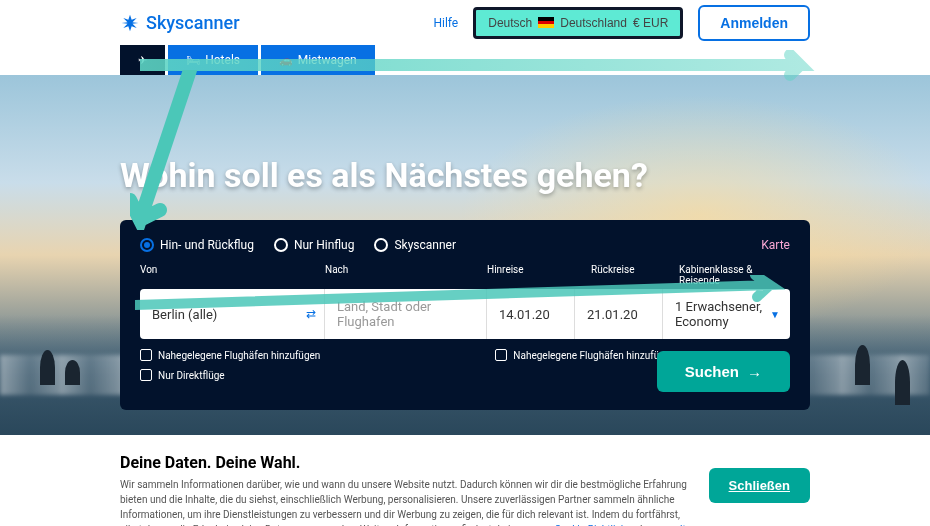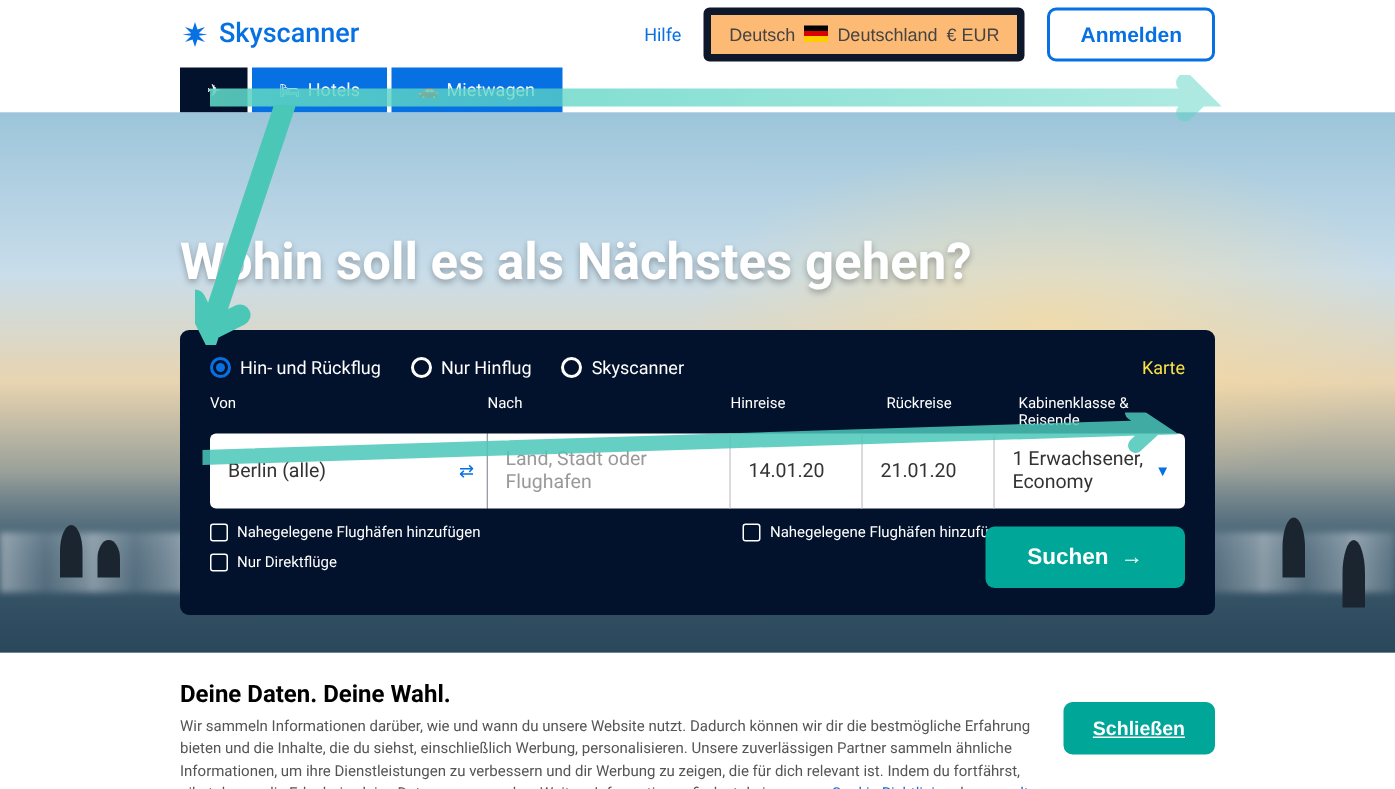--- a/index.html
+++ b/index.html
@@ -3,21 +3,21 @@
   <meta charset="utf-8">
   <style>
     * { box-sizing: border-box; margin: 0; padding: 0; }
     body { font-family: -apple-system, BlinkMacSystemFont, 'Segoe UI', Roboto, sans-serif; width: 930px; height: 526px; overflow: hidden; position: relative; background: #fff; }
     
     .header { display: flex; align-items: center; justify-content: space-between; padding: 10px 120px; height: 45px; }
     .logo { display: flex; align-items: center; gap: 6px; color: #0770e3; font-size: 18px; font-weight: 500; }
     .logo-icon { width: 20px; height: 20px; }
     .header-right { display: flex; align-items: center; gap: 15px; }
     .help-link { color: #0770e3; font-size: 12px; text-decoration: none; }
-    .locale-btn { display: flex; align-items: center; gap: 6px; padding: 6px 12px; border: 5px solid #0f172a; border-radius: 4px; font-size: 12px; color: #444; background: #fdba74; cursor: pointer; }
+    .locale-btn { display: flex; align-items: center; gap: 6px; padding: 6px 12px; border: 3px solid #0f172a; border-radius: 4px; font-size: 12px; color: #444; background: #5eead4; cursor: pointer; }
     .flag { width: 16px; height: 11px; background: linear-gradient(to bottom, #000 33%, #dd0000 33%, #dd0000 66%, #ffcc00 66%); }
     .login-btn { padding: 8px 20px; border: 2px solid #0770e3; border-radius: 6px; color: #0770e3; font-size: 14px; font-weight: 600; background: #fff; cursor: pointer; }
     
     .tabs { display: flex; gap: 3px; padding: 0 120px; margin-bottom: 0; }
     .tab { display: flex; align-items: center; gap: 5px; padding: 8px 18px; background: #0770e3; color: #fff; font-size: 12px; cursor: pointer; }
     .tab.active { background: #02122c; }
     .tab-icon { font-size: 11px; }
     
     .hero { position: relative; height: 360px; background: linear-gradient(180deg, #8bb8d8 0%, #d4a574 40%, #e8c89a 60%, #3d5a6e 100%); overflow: hidden; }
     .hero-bg { position: absolute; inset: 0; background: 
@@ -36,21 +36,21 @@
     .hero-content { position: relative; padding: 80px 120px 0; }
     .hero-title { color: #fff; font-size: 34px; font-weight: 700; margin-bottom: 25px; text-shadow: 0 2px 4px rgba(0,0,0,0.3); }
     
     .search-panel { background: #02122c; border-radius: 6px; padding: 18px 20px; }
     .trip-types { display: flex; align-items: center; gap: 20px; margin-bottom: 12px; }
     .radio-group { display: flex; align-items: center; gap: 6px; cursor: pointer; }
     .radio { width: 14px; height: 14px; border-radius: 50%; border: 2px solid #fff; display: flex; align-items: center; justify-content: center; }
     .radio.checked { border-color: #0770e3; }
     .radio.checked::after { content: ''; width: 6px; height: 6px; background: #0770e3; border-radius: 50%; }
     .radio-label { color: #fff; font-size: 12px; }
-    .map-link { margin-left: auto; color: #fde047; font-size: 12px; cursor: pointer; }
+    .map-link { margin-left: auto; color: #f9a8d4; font-size: 12px; cursor: pointer; }
     
     .field-labels { display: flex; gap: 0; margin-bottom: 3px; }
     .field-label { color: #fff; font-size: 10px; }
     .fl-from { width: 185px; }
     .fl-to { width: 162px; }
     .fl-depart { width: 104px; }
     .fl-return { width: 88px; }
     .fl-cabin { flex: 1; }
     
     .search-row { display: flex; gap: 0; }

